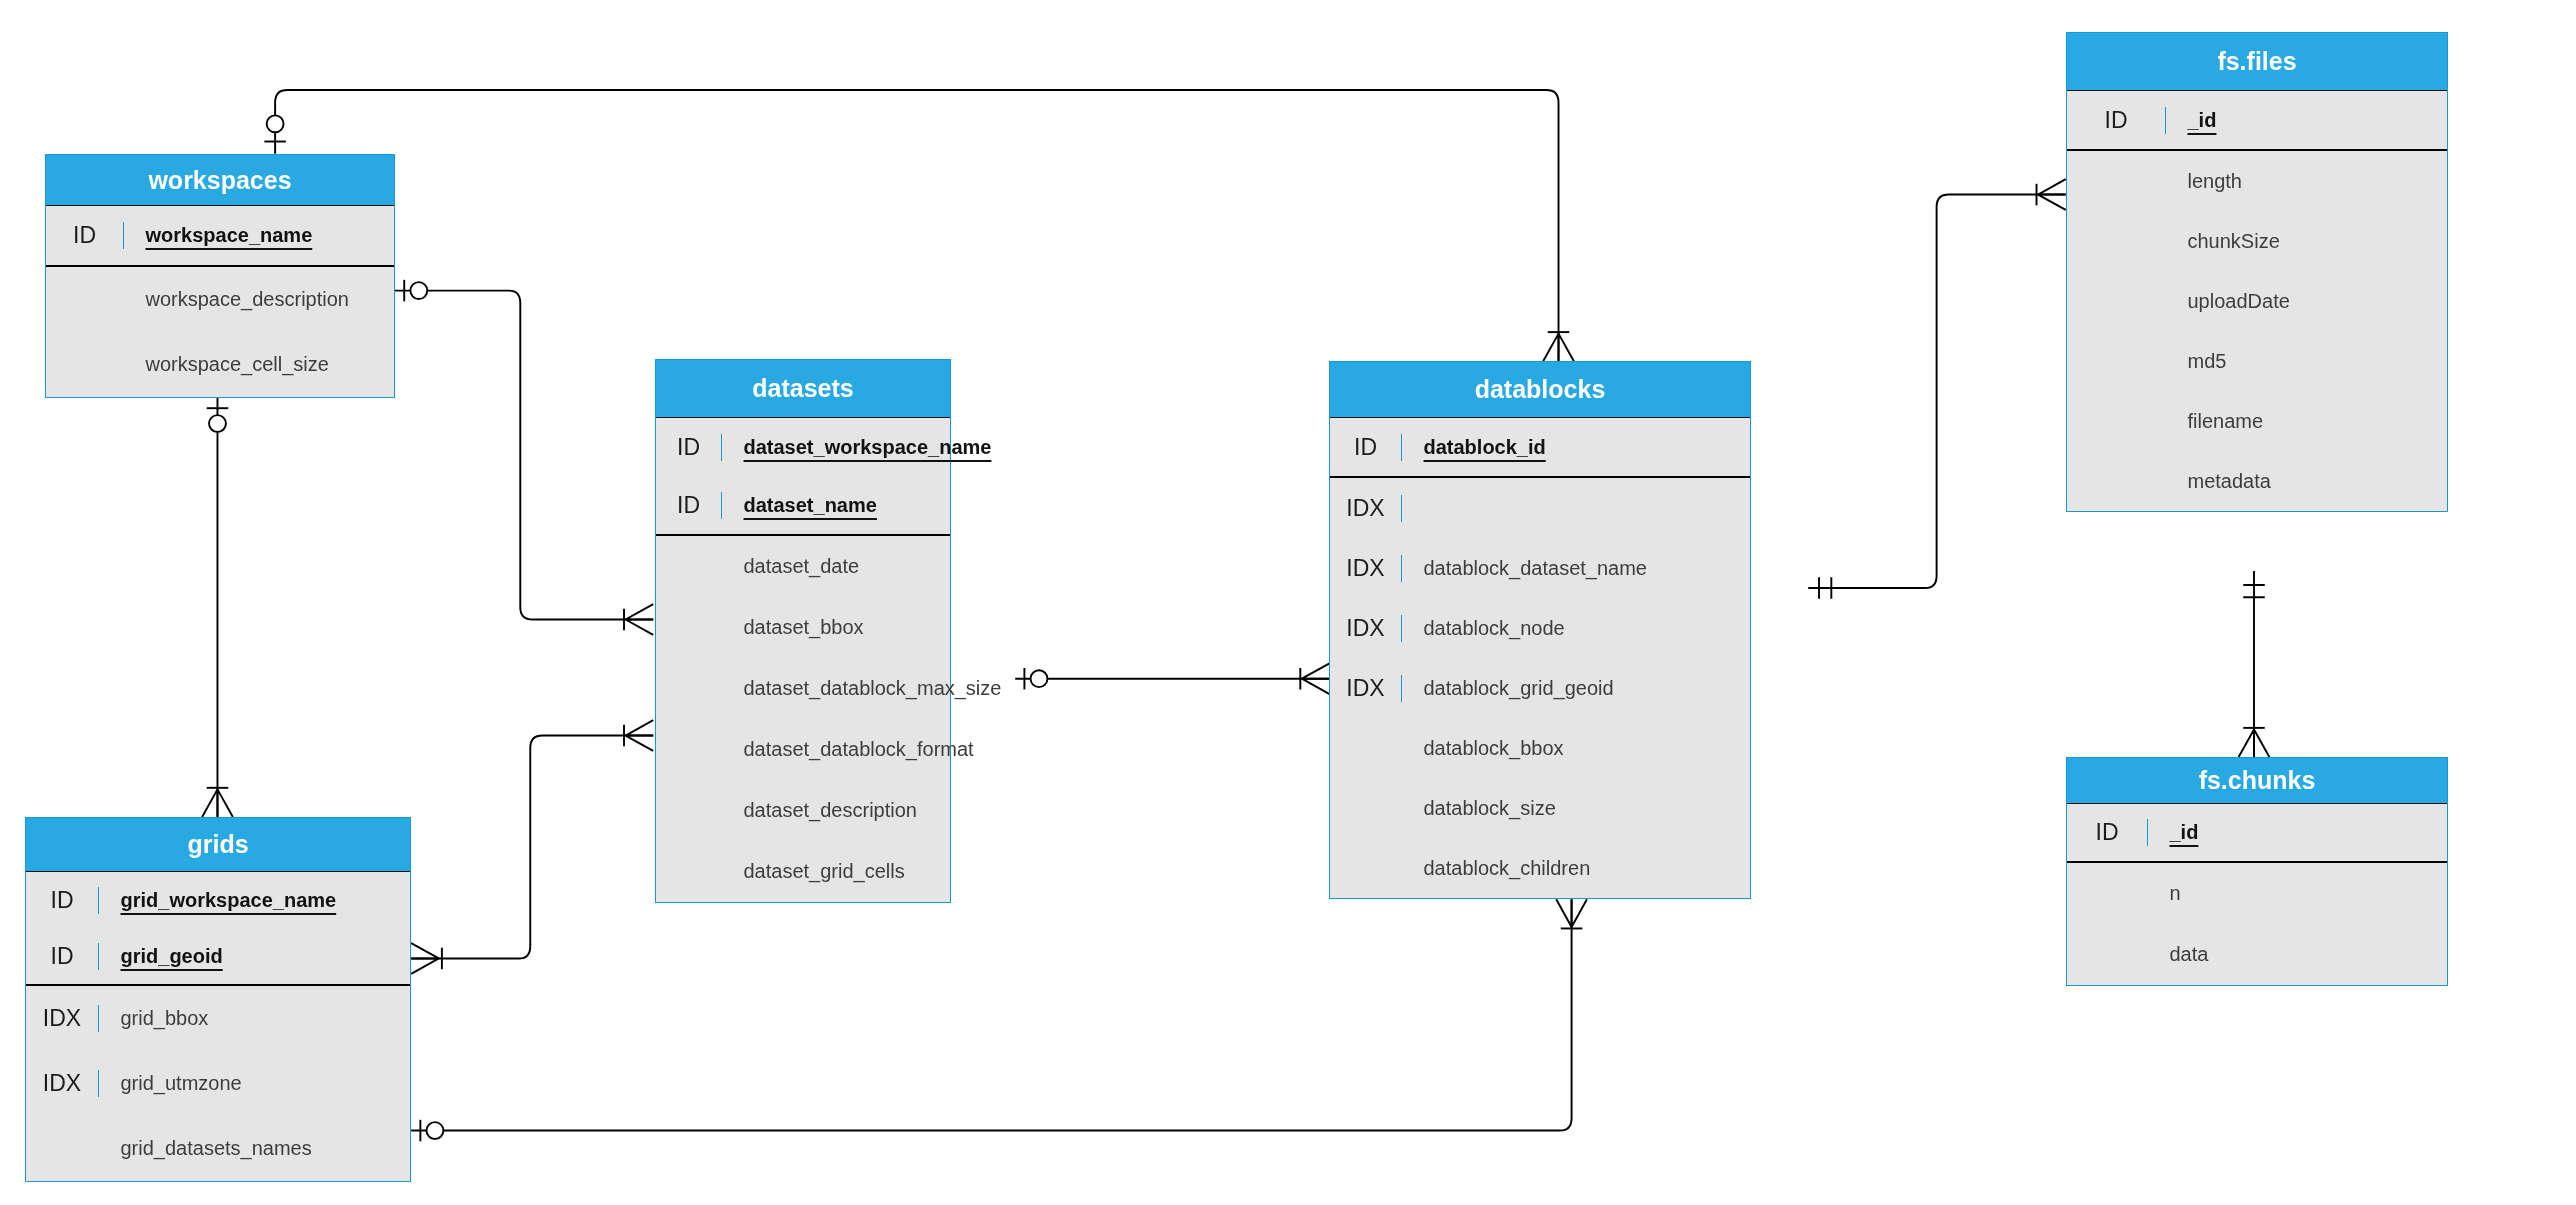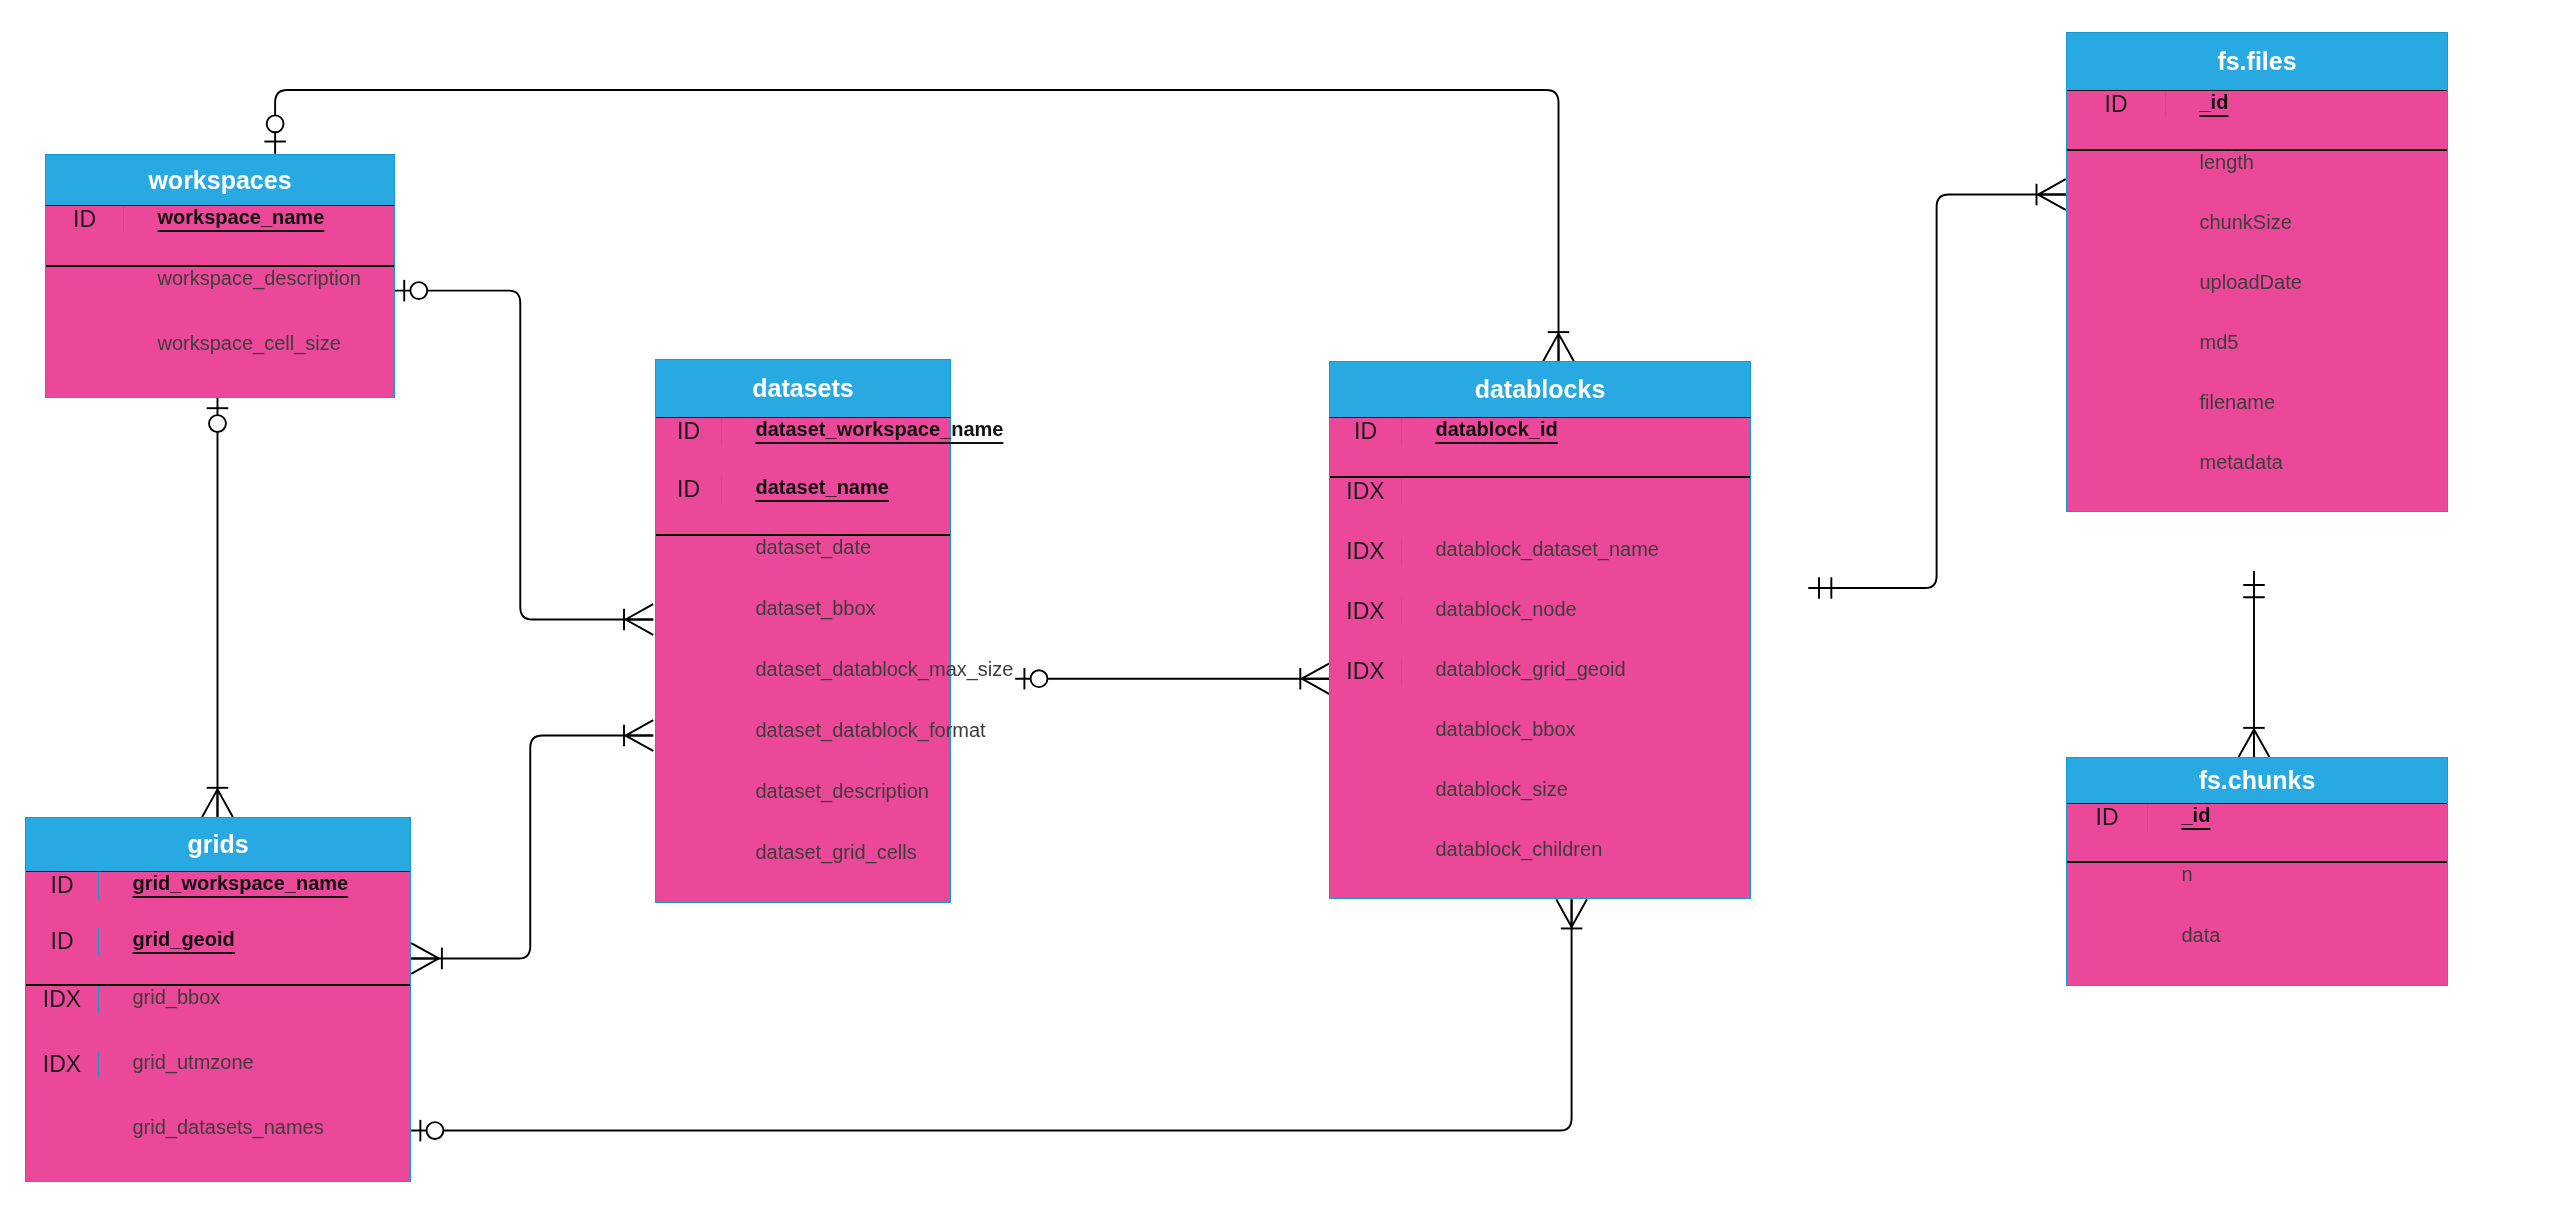--- a/index.html
+++ b/index.html
@@ -2,24 +2,24 @@
 <html style="font-size:12.3px"><head>
 <meta charset="utf-8">
 <style>
   html,body{margin:0;padding:0;background:#ffffff;}
   .canvas{position:relative;width:2576px;height:1206px;background:#ffffff;overflow:hidden;
           font-family:"Liberation Sans",sans-serif;}
   .wires{position:absolute;left:0;top:0;}
   .wires path,.wires line{stroke:#000000;stroke-width:2.5;fill:none;}
   .wires circle{stroke:#000000;stroke-width:2.5;fill:#ffffff;}
 
-  .table{position:absolute;background:#ec4899;border:1.5px solid #1699d3;box-sizing:border-box;}
+  .table{position:absolute;background:#e5e5e5;border:1.5px solid #1699d3;box-sizing:border-box;}
   .thead{background:#29a9e2;color:#ffffff;font-weight:bold;font-size:25px;
          display:flex;align-items:center;justify-content:center;border-bottom:0.8px solid #111111;}
-  .row{display:flex;align-items:flex-start;gap:12px;}
+  .row{display:flex;align-items:center;}
   .tag{flex:0 0 var(--idw);border-right:0.8px solid #1699d3;display:flex;align-items:center;
        justify-content:center;font-size:23px;color:#1c1c1c;}
   .fname{display:flex;align-items:center;padding-left:21.5px;font-size:20px;color:#3d3d3d;}
   .row.pk .fname{font-weight:bold;color:#111111;text-decoration:underline;
                  text-decoration-thickness:1.9px;text-underline-offset:6.1px;}
   .row.pk-last{border-bottom:2.3px solid #000000;}
 
   .t-workspaces{left:45px;top:154px;width:350px;--idw:77px}
   .t-workspaces .thead{height:50px}
   .t-workspaces .row{height:65px}

